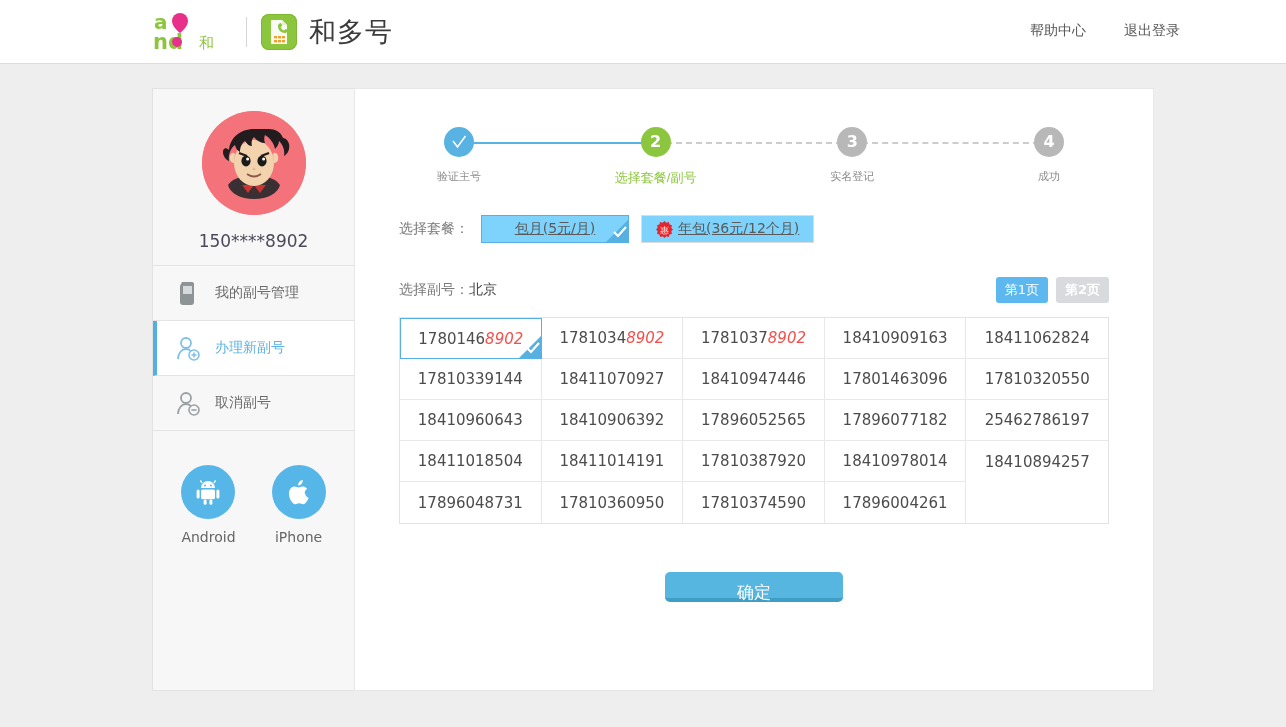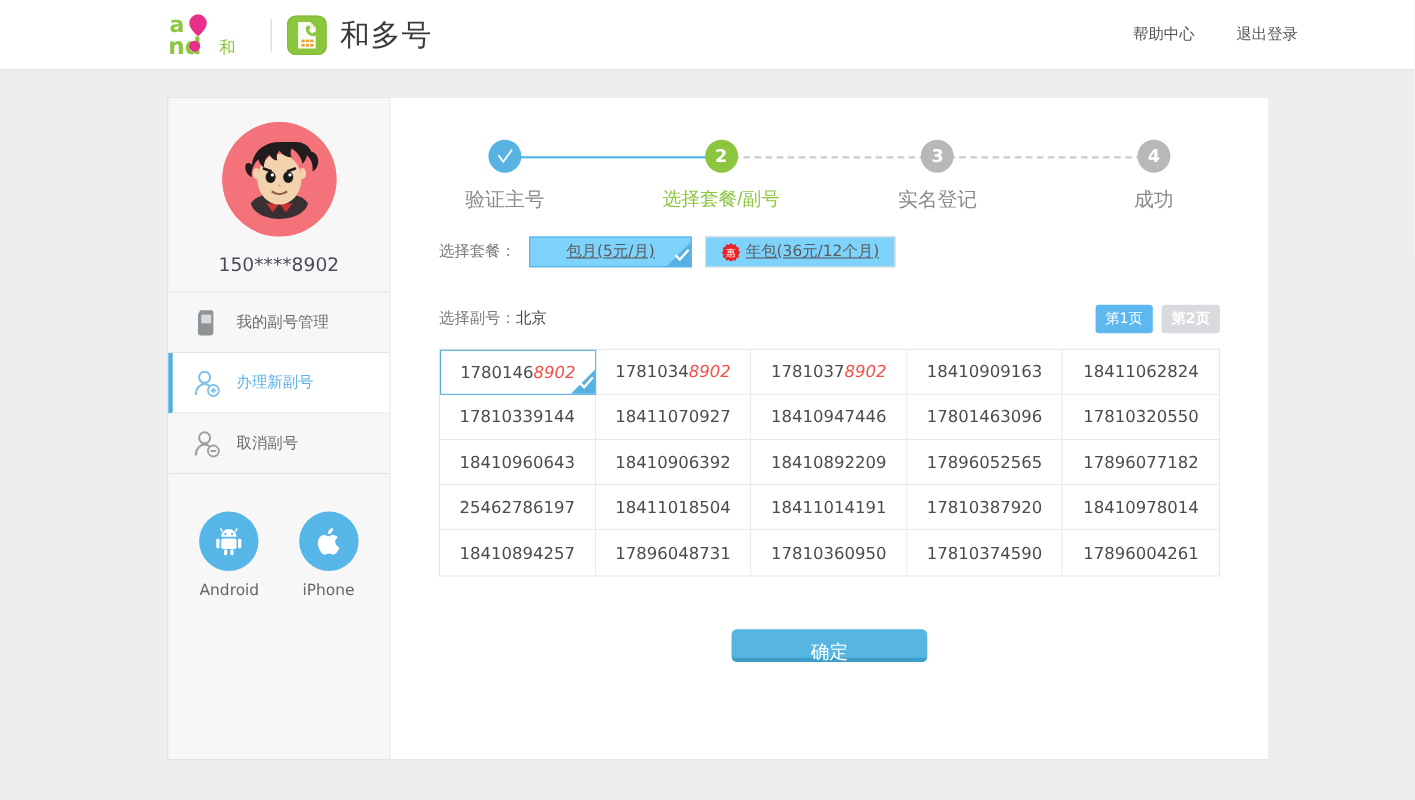--- a/index.html
+++ b/index.html
@@ -103,22 +103,22 @@
   .step { width: 120px; text-align:center; position:relative; }
   .bubble {
     width:30px; height:30px; border-radius:50%;
     margin:6px auto 0; color:#fff;
     font-size:16px; font-weight:bold; line-height:30px;
     font-family:"DejaVu Sans", sans-serif; position:relative; z-index:2;
   }
   .bubble.done { background:#58b2e2; }
   .bubble.cur  { background:#8cc63e; }
   .bubble.todo { background:#b8b8b8; }
-  .step-label { margin-top:12px; font-size:18px; color:#8a8a8a; }
-  .step-label.cur { color:#8cc63e; font-size:17px; }
+  .step-label { margin-top:12px; font-size:11px; color:#8a8a8a; }
+  .step-label.cur { color:#8cc63e; font-size:13px; }
 
   
   .row-plan {
     display:flex; align-items:center;
     margin: 14px 0 0 44px; gap:12px;
   }
   .row-label { font-size:14px; color:#7a7a7a; }
   .plan {
     height:28px; min-width:148px; padding:0 14px;
     border:1px solid #dcdcdc; background:#7dd3fc;
@@ -407,23 +407,20 @@
         <div class="cell">
           <span>17810320550</span>
         </div>
         <div class="cell">
           <span>18410960643</span>
         </div>
         <div class="cell">
           <span>18410906392</span>
         </div>
         <div class="cell">
-          <span>18410892209</span>
-        </div>
-        <div class="cell">
           <span>17896052565</span>
         </div>
         <div class="cell">
           <span>17896077182</span>
         </div>
         <div class="cell">
           <span>25462786197</span>
         </div>
         <div class="cell">
           <span>18411018504</span>

